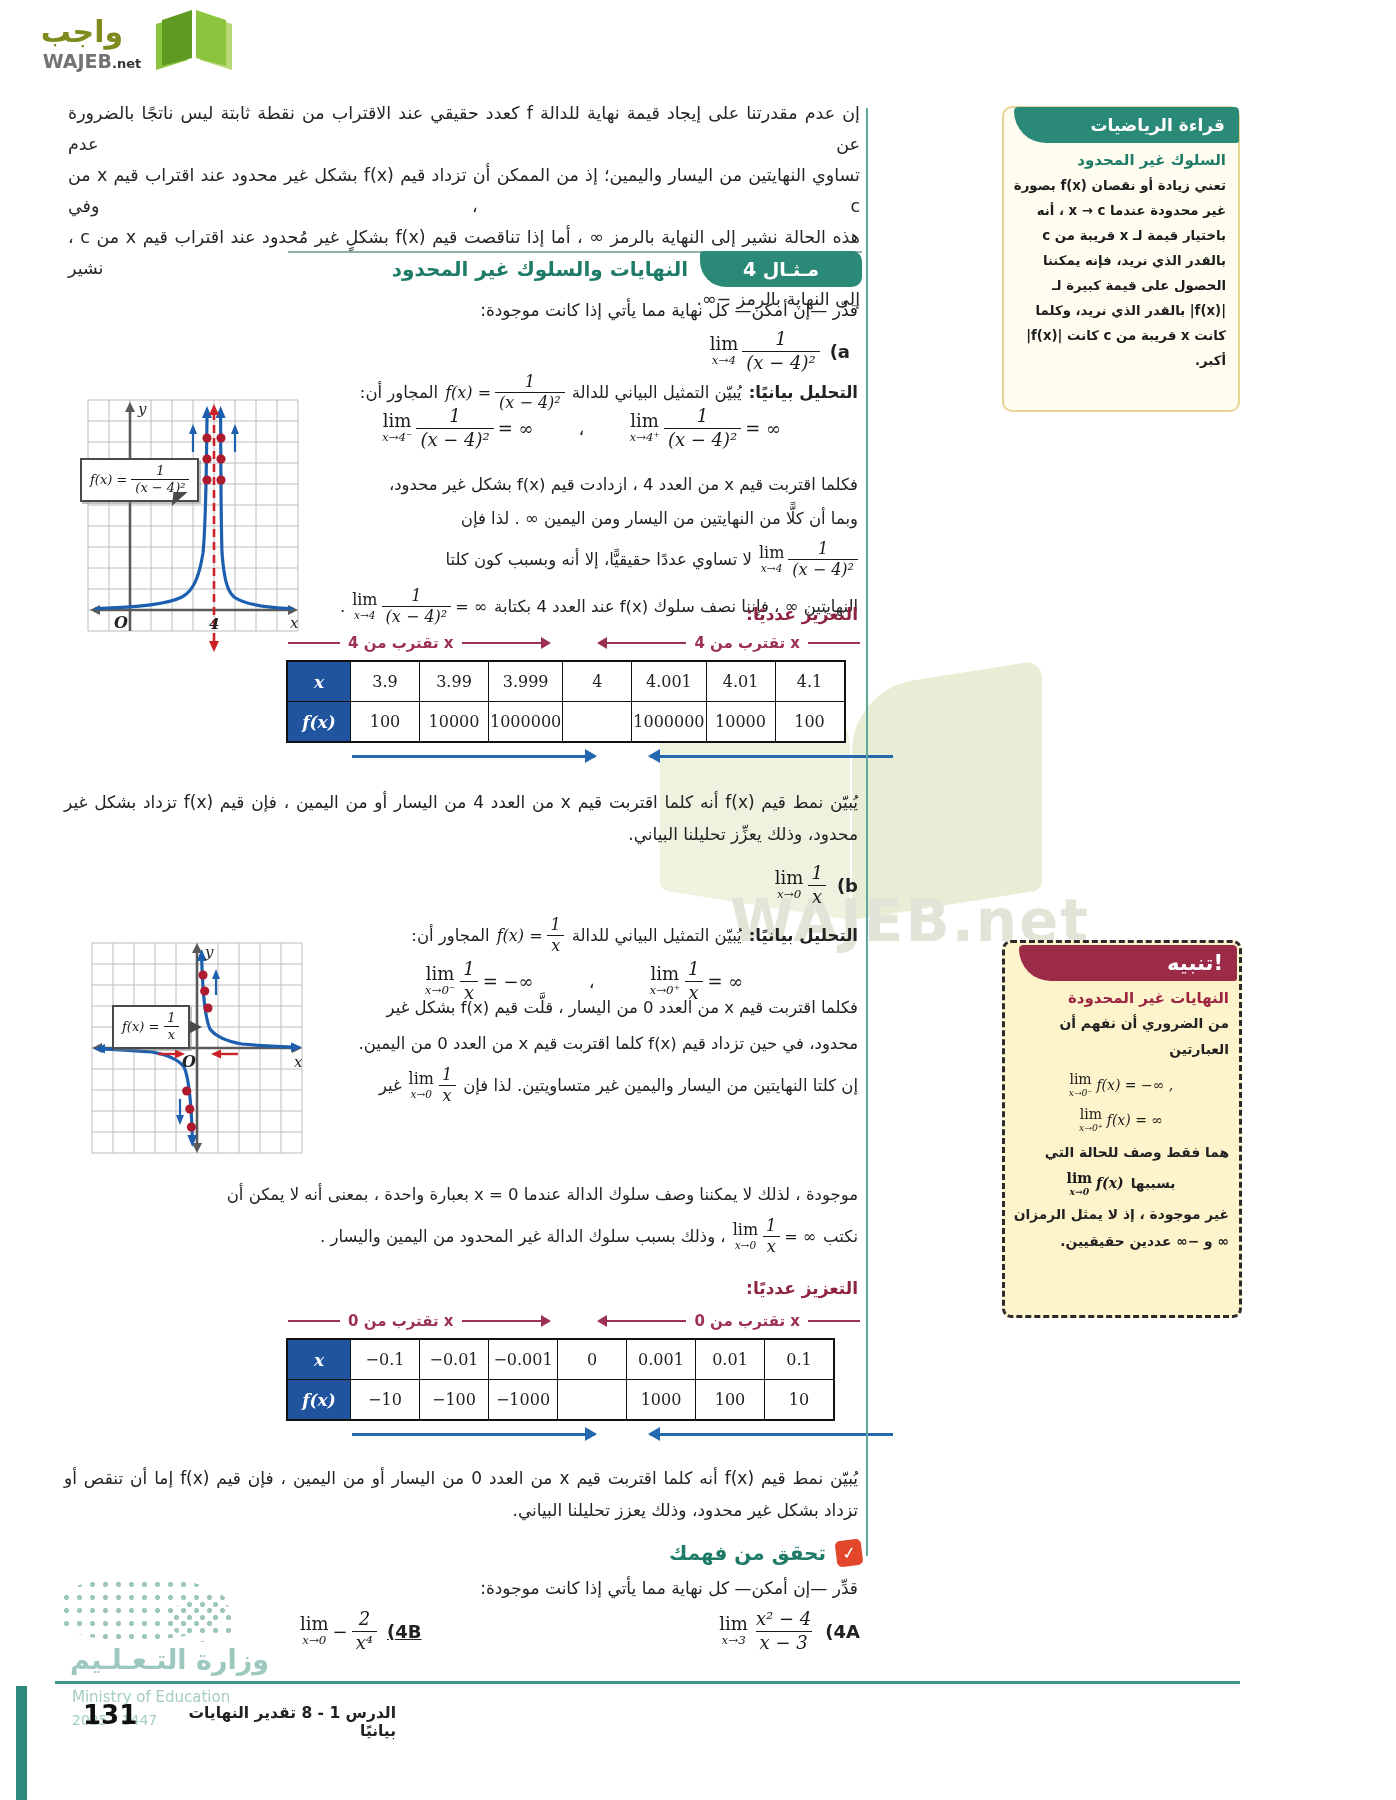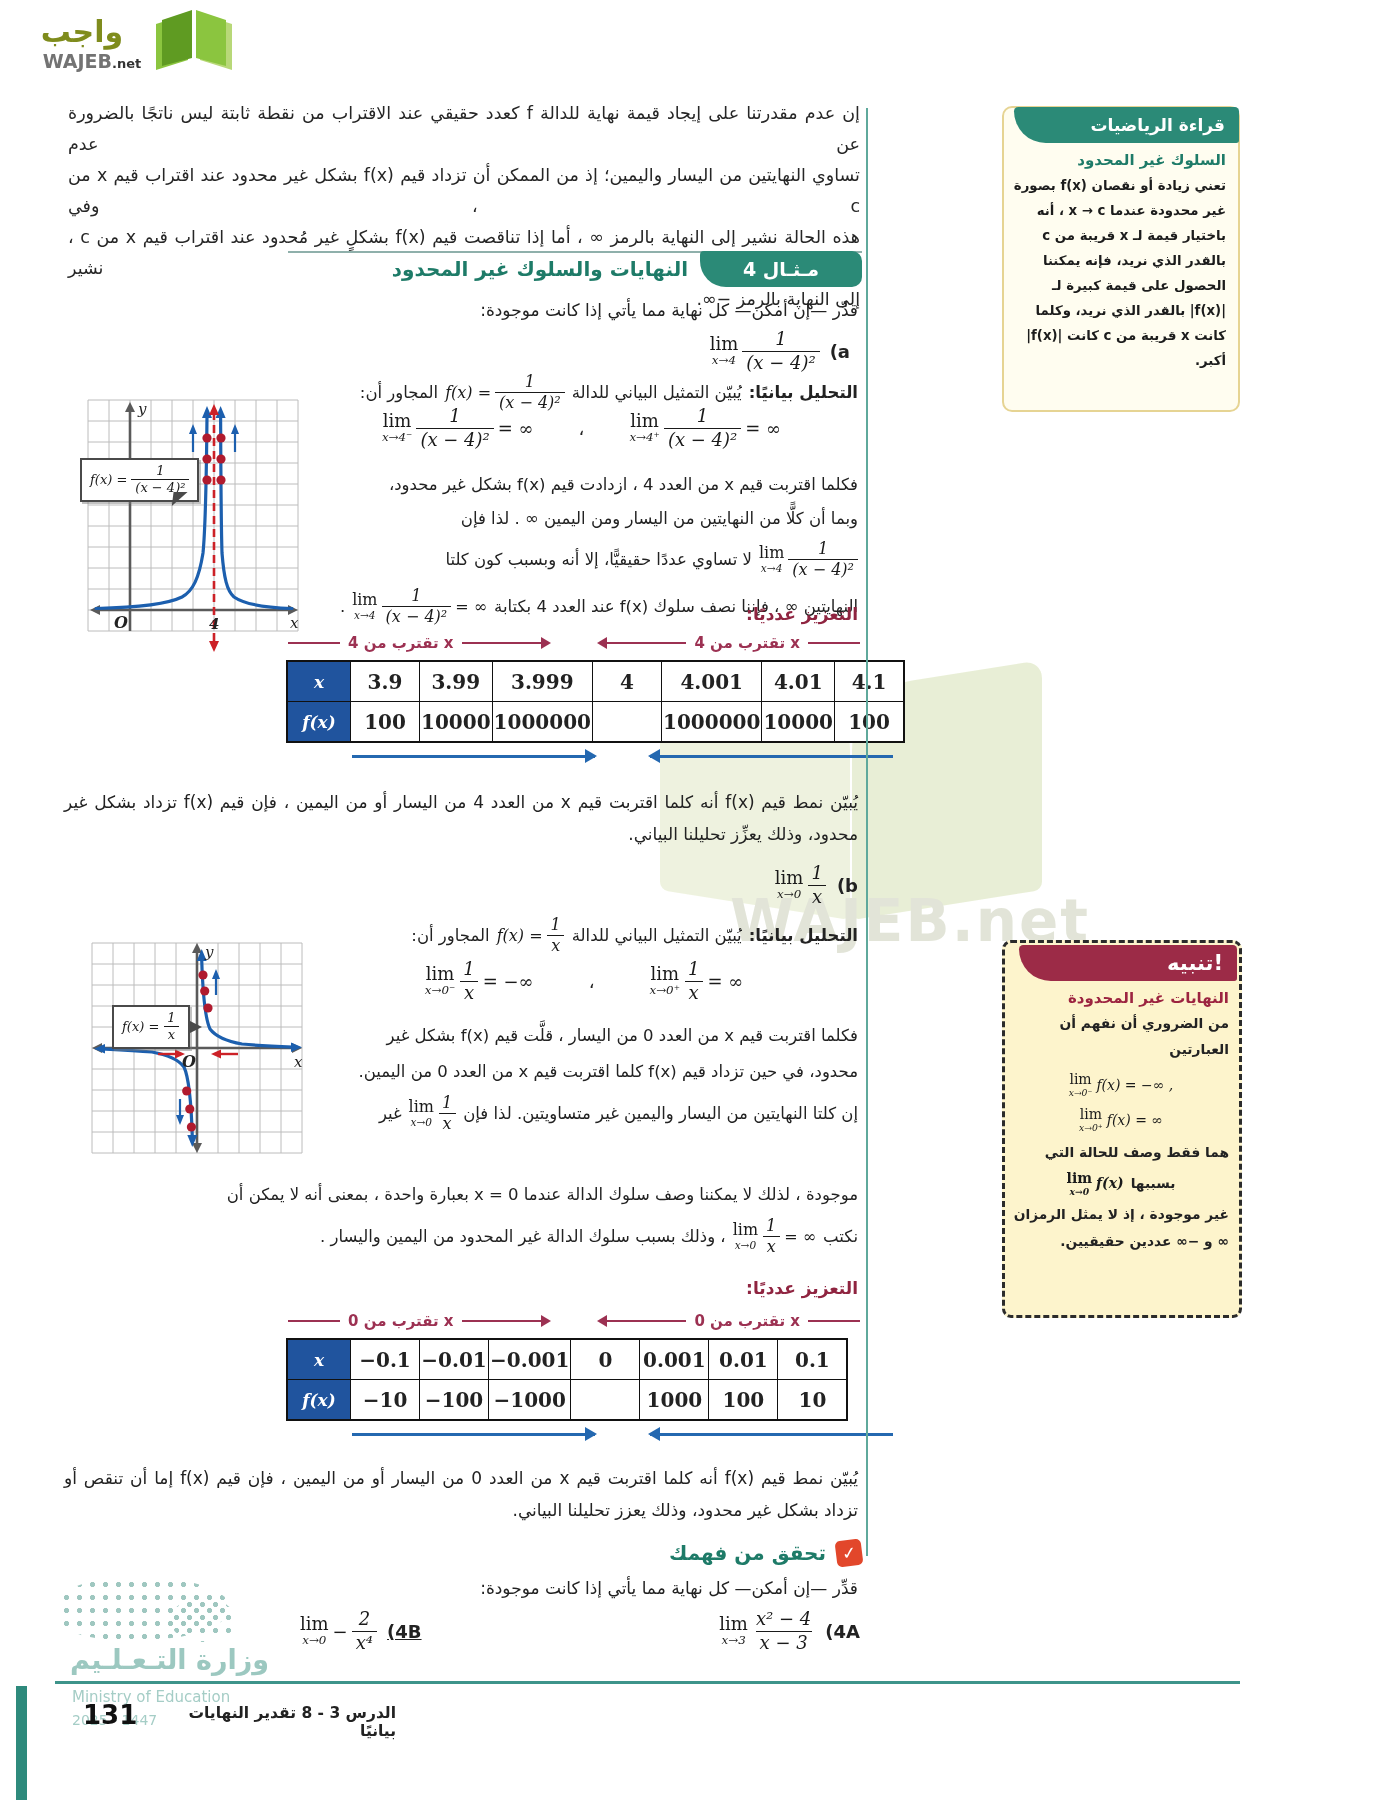--- a/index.html
+++ b/index.html
@@ -24,22 +24,22 @@
   .m16{font-size:16px;}
   .m14{font-size:14px;}
   
   .sidebox{position:absolute;left:1002px;width:234px;border-radius:10px;}
   .tab{height:36px;border-radius:6px 6px 4px 46px;display:flex;align-items:center;
        justify-content:flex-end;padding:0 14px;color:#fff;font-weight:bold;font-size:17px;}
   
   .vtable{border-collapse:collapse;border:2.5px solid #111;}
   .vtable th{background:#20549e;color:#fff;font-family:"DejaVu Serif",serif;
              font-style:italic;font-weight:bold;font-size:17px;width:60px;border:1.6px solid #111;height:37px;}
-  .vtable td{width:66px;text-align:center;font-family:"DejaVu Serif",serif;font-weight:bold;
-             font-size:20px;background:#fff;border:1.6px solid #111;height:37px;}
+  .vtable td{width:66px;text-align:center;font-family:"DejaVu Serif",serif;font-weight:normal;
+             font-size:16px;background:#fff;border:1.6px solid #111;height:37px;}
   
   .approach{display:flex;align-items:center;direction:ltr;}
   .app-half{display:flex;align-items:center;flex:1;color:#9c3152;font-weight:bold;font-size:15px;gap:8px;}
   .dashseg{width:52px;height:2px;background:#9c3152;}
   .arrowseg{flex:1;height:2px;background:#9c3152;position:relative;}
   .arrowseg.hr::after{content:'';position:absolute;right:-2px;top:-5px;
     border-top:6px solid transparent;border-bottom:6px solid transparent;border-left:10px solid #9c3152;}
   .arrowseg.hl::before{content:'';position:absolute;left:-2px;top:-5px;
     border-top:6px solid transparent;border-bottom:6px solid transparent;border-right:10px solid #9c3152;}
   .barrow{position:absolute;height:2.6px;background:#2468b0;}
@@ -401,21 +401,21 @@
           <span class="msub">x→0⁺</span>
         </span>
         <span class="mfrac">
           <span class="mnum">1</span>
           <span class="mden">x</span>
         </span>
         <span class="mpost">= ∞</span>
       </span>
   </div>
 
-  <div class="abs" style="left:310px;top:1018px;width:548px;font-size:16.5px;">
+  <div class="abs" style="left:310px;top:990px;width:548px;font-size:16.5px;">
     <div class="ar" style="line-height:36px;">فكلما اقتربت قيم x من العدد 0 من اليسار ، قلَّت قيم f(x) بشكل غير</div>
     <div class="ar" style="line-height:36px;">محدود، في حين تزداد قيم f(x) كلما اقتربت قيم x من العدد 0 من اليمين.</div>
     <div class="rline" style="min-height:46px;">
       <span>إن كلتا النهايتين من اليسار واليمين غير متساويتين. لذا فإن</span>
       <span class="math m16">
           <span class="mlim">
             <span class="mlimw">lim</span>
             <span class="msub">x→0</span>
           </span>
           <span class="mfrac">
@@ -571,17 +571,17 @@
   <div class="abs" style="left:866px;top:108px;width:2px;height:1448px;background:#5fa99c;"></div>
 
   <div class="dots" style="left:60px;top:1578px;width:170px;height:62px;border-radius:45% 55% 60% 40%;"></div>
   <div class="dots" style="left:170px;top:1598px;width:66px;height:44px;border-radius:50%;"></div>
   <div class="abs ar bold" style="left:70px;top:1644px;width:220px;text-align:left;color:#9cc8c0;font-size:27px;letter-spacing:1px;">وزارة التـعـلـيم</div>
   <div class="abs" style="left:72px;top:1688px;color:#a5cdc6;font-size:15px;">Ministry of Education</div>
   <div class="abs" style="left:72px;top:1712px;color:#a5cdc6;font-size:14px;">2025 - 1447</div>
 
   <div class="abs" style="left:55px;top:1681px;width:1185px;height:2.5px;background:#3d948a;"></div>
   <div class="abs bold" style="left:83px;top:1700px;font-size:26px;color:#111;">131</div>
-  <div class="abs ar bold" style="left:148px;top:1704px;width:248px;font-size:15.5px;color:#222;">الدرس 3 - 8   تقدير النهايات بيانيًا</div>
+  <div class="abs ar bold" style="left:148px;top:1704px;width:248px;font-size:15.5px;color:#222;">الدرس 1 - 8   تقدير النهايات بيانيًا</div>
 
   <div class="abs" style="left:16px;top:1686px;width:11px;height:114px;background:#2e8a7c;"></div>
 
 </div>
 
 </body></html>

